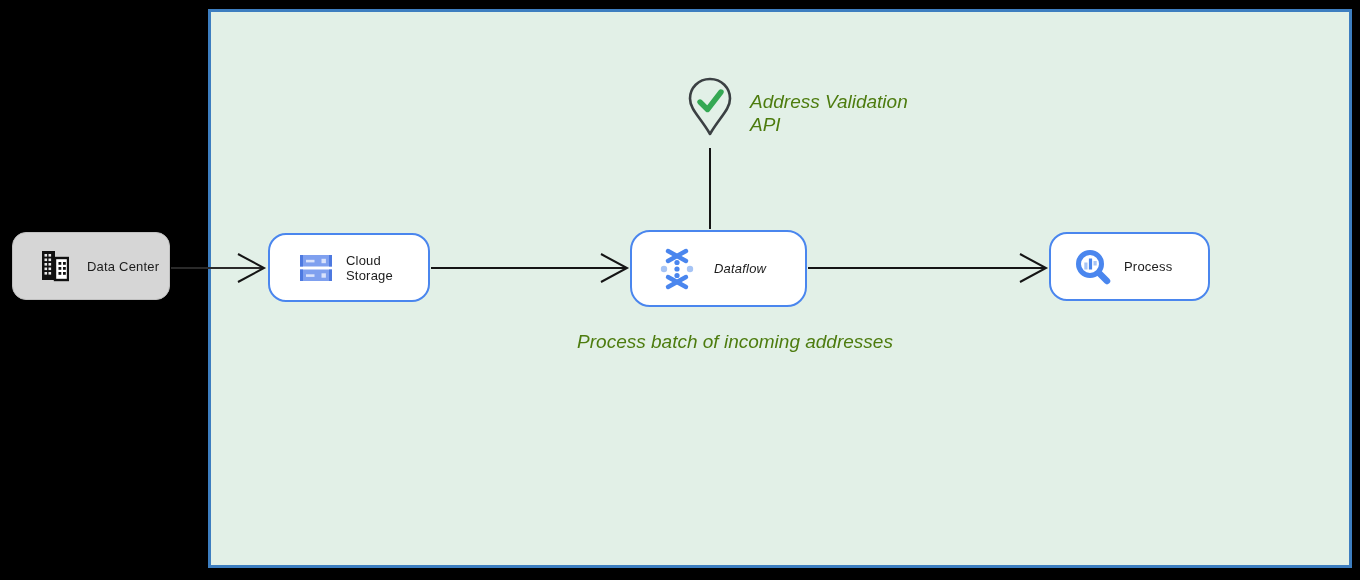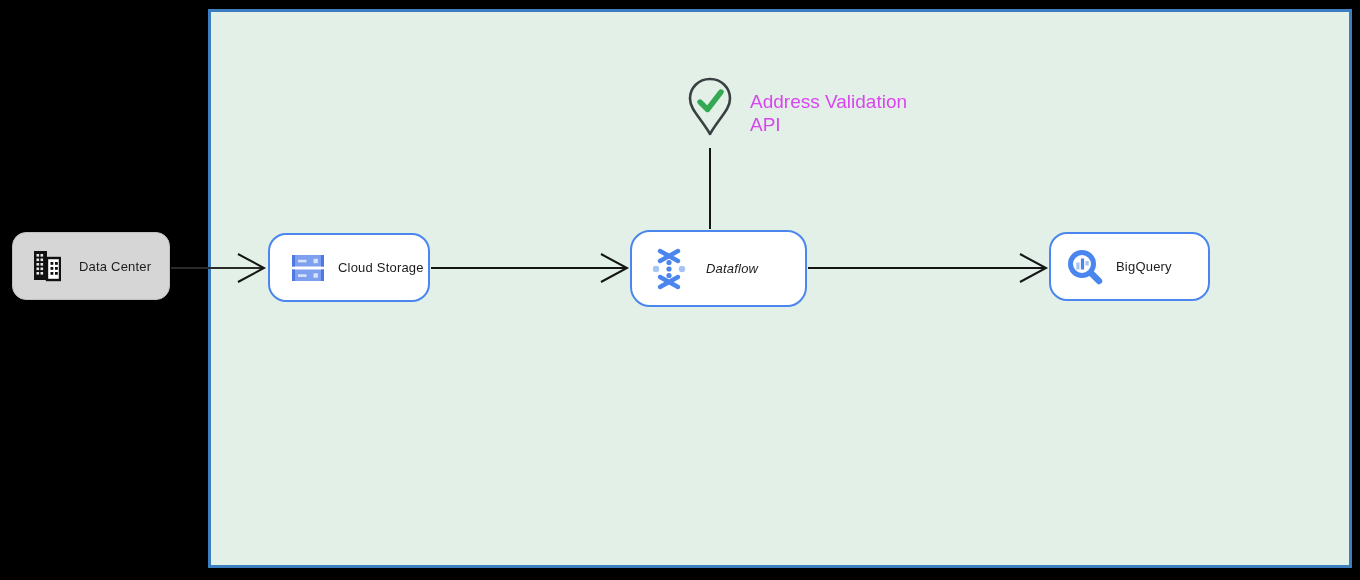--- a/index.html
+++ b/index.html
@@ -10,48 +10,48 @@
   
   .canvas { position: absolute; left: 208px; top: 9px; width: 1144px; height: 559px;
     background: #e2f0e7; border: 3px solid #3d7ec0; }
 
   
   svg.connectors { position: absolute; left: 0; top: 0; width: 1360px; height: 580px;
     pointer-events: none; }
 
   
   .node { position: absolute; display: flex; align-items: center; background: #ffffff;
-    border: 2.5px solid #4a86ee; border-radius: 18px; }
+    border: 2.5px solid #4a86ee; border-radius: 18px; padding-left: 8px; }
   .node .nlabel { font-size: 13px; color: #1c1c1c; letter-spacing: 0.2px; }
 
   .node-datacenter { left: 12px; top: 232px; width: 158px; height: 68px;
     background: #d6d6d6; border: 1px solid #c0c0c0; border-radius: 14px; }
   .node-datacenter .icon-wrap { margin-left: 20px; }
   .node-datacenter .nlabel { margin-left: 18px; }
 
-  .node-storage { left: 268px; top: 233px; width: 162px; height: 69px; text-align: center; }
+  .node-storage { left: 268px; top: 233px; width: 162px; height: 69px; }
   .node-storage .icon-wrap { margin-left: 21px; }
   .node-storage .nlabel { margin-left: 13px; }
 
   .node-dataflow { left: 630px; top: 230px; width: 177px; height: 77px; border-radius: 20px; }
   .node-dataflow .icon-wrap { margin-left: 17px; }
   .node-dataflow .nlabel { margin-left: 17px; font-style: italic; }
 
   .node-bigquery { left: 1049px; top: 232px; width: 161px; height: 69px; }
   .node-bigquery .icon-wrap { margin-left: 15px; }
   .node-bigquery .nlabel { margin-left: 12px; }
 
   .icon-wrap { display: flex; align-items: center; }
 
   
   .pin { position: absolute; left: 687px; top: 77px; width: 46px; height: 60px; }
 
   
-  .note { position: absolute; color: #d946ef; font-size: 19px; line-height: 24px;
-    white-space: pre-line; }
+  .note { position: absolute; color: #4d7c0f; font-size: 19px; line-height: 24px;
+    white-space: pre-line; font-style: italic; }
   .note-upload { left: 270px; top: 331px; width: 260px; }
   .note-process { left: 535px; top: 330px; width: 400px; text-align: center; white-space: nowrap; }
   .note-store { left: 958px; top: 330px; width: 400px; text-align: center; white-space: nowrap; }
   .note-api { left: 750px; top: 90px; width: 220px; line-height: 23px; }
 </style>
 </head>
 <body>
 
 <div id="stage">
 
@@ -157,26 +157,27 @@
   <div class="node node-bigquery">
     <span class="icon-wrap">
       <svg width="38" height="38" viewBox="0 0 38 38">
         <circle cx="16" cy="16" r="11.5" fill="none" stroke="#4a86ee" stroke-width="5"></circle>
         <line x1="25" y1="25" x2="33" y2="33" stroke="#4a86ee" stroke-width="6.5" stroke-linecap="round"></line>
         <rect x="10.3" y="14.5" width="3.2" height="7" fill="#a6c4f5"></rect>
         <rect x="14.9" y="10.5" width="3.2" height="11" fill="#4a86ee"></rect>
         <rect x="19.5" y="13" width="3.2" height="4.5" fill="#a6c4f5"></rect>
       </svg>
     </span>
-    <span class="nlabel">BigQuery</span>
+    <span class="nlabel">Process</span>
   </div>
 
   <div class="pin">
     <svg width="46" height="60" viewBox="0 0 46 60">
       <path d="M23,2 C11.5,2 3,10.8 3,21.5 C3,32.5 13,40 23,57 C33,40 43,32.5 43,21.5 C43,10.8 34.5,2 23,2 Z" fill="none" stroke="#3b4043" stroke-width="2.6" stroke-linejoin="round"></path>
       <path d="M13,25 L20.5,32.5 L34,15" fill="none" stroke="#34a853" stroke-width="5.4" stroke-linecap="round" stroke-linejoin="round"></path>
     </svg>
   </div>
   <div class="note note-api">Address Validation
 API</div>
 
+  <div class="note note-process">Process batch of incoming addresses</div>
 
 </div>
 
 </body></html>

